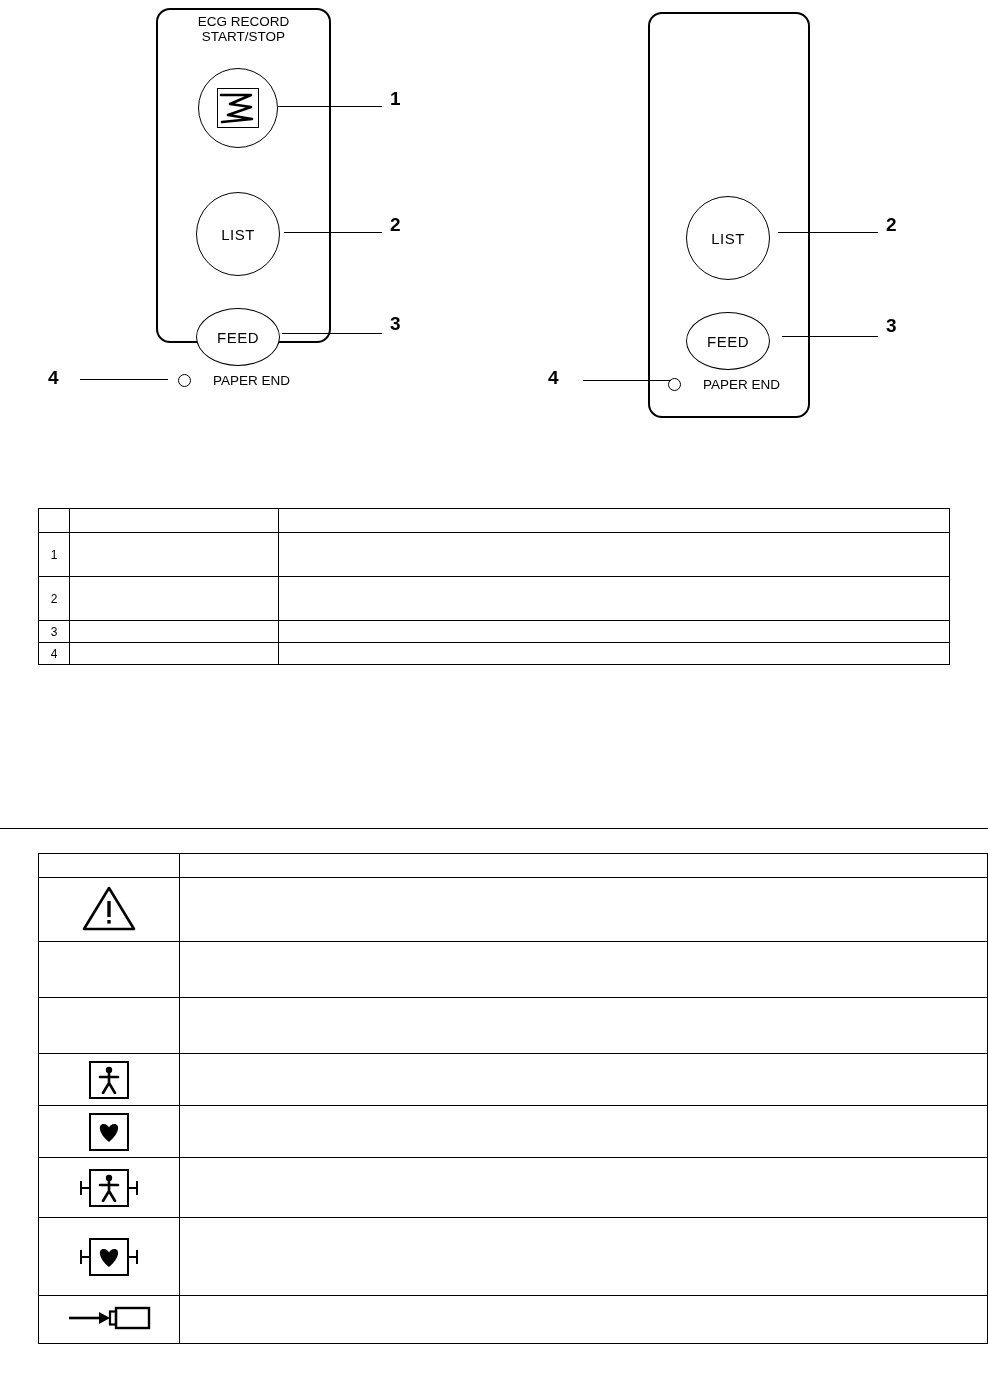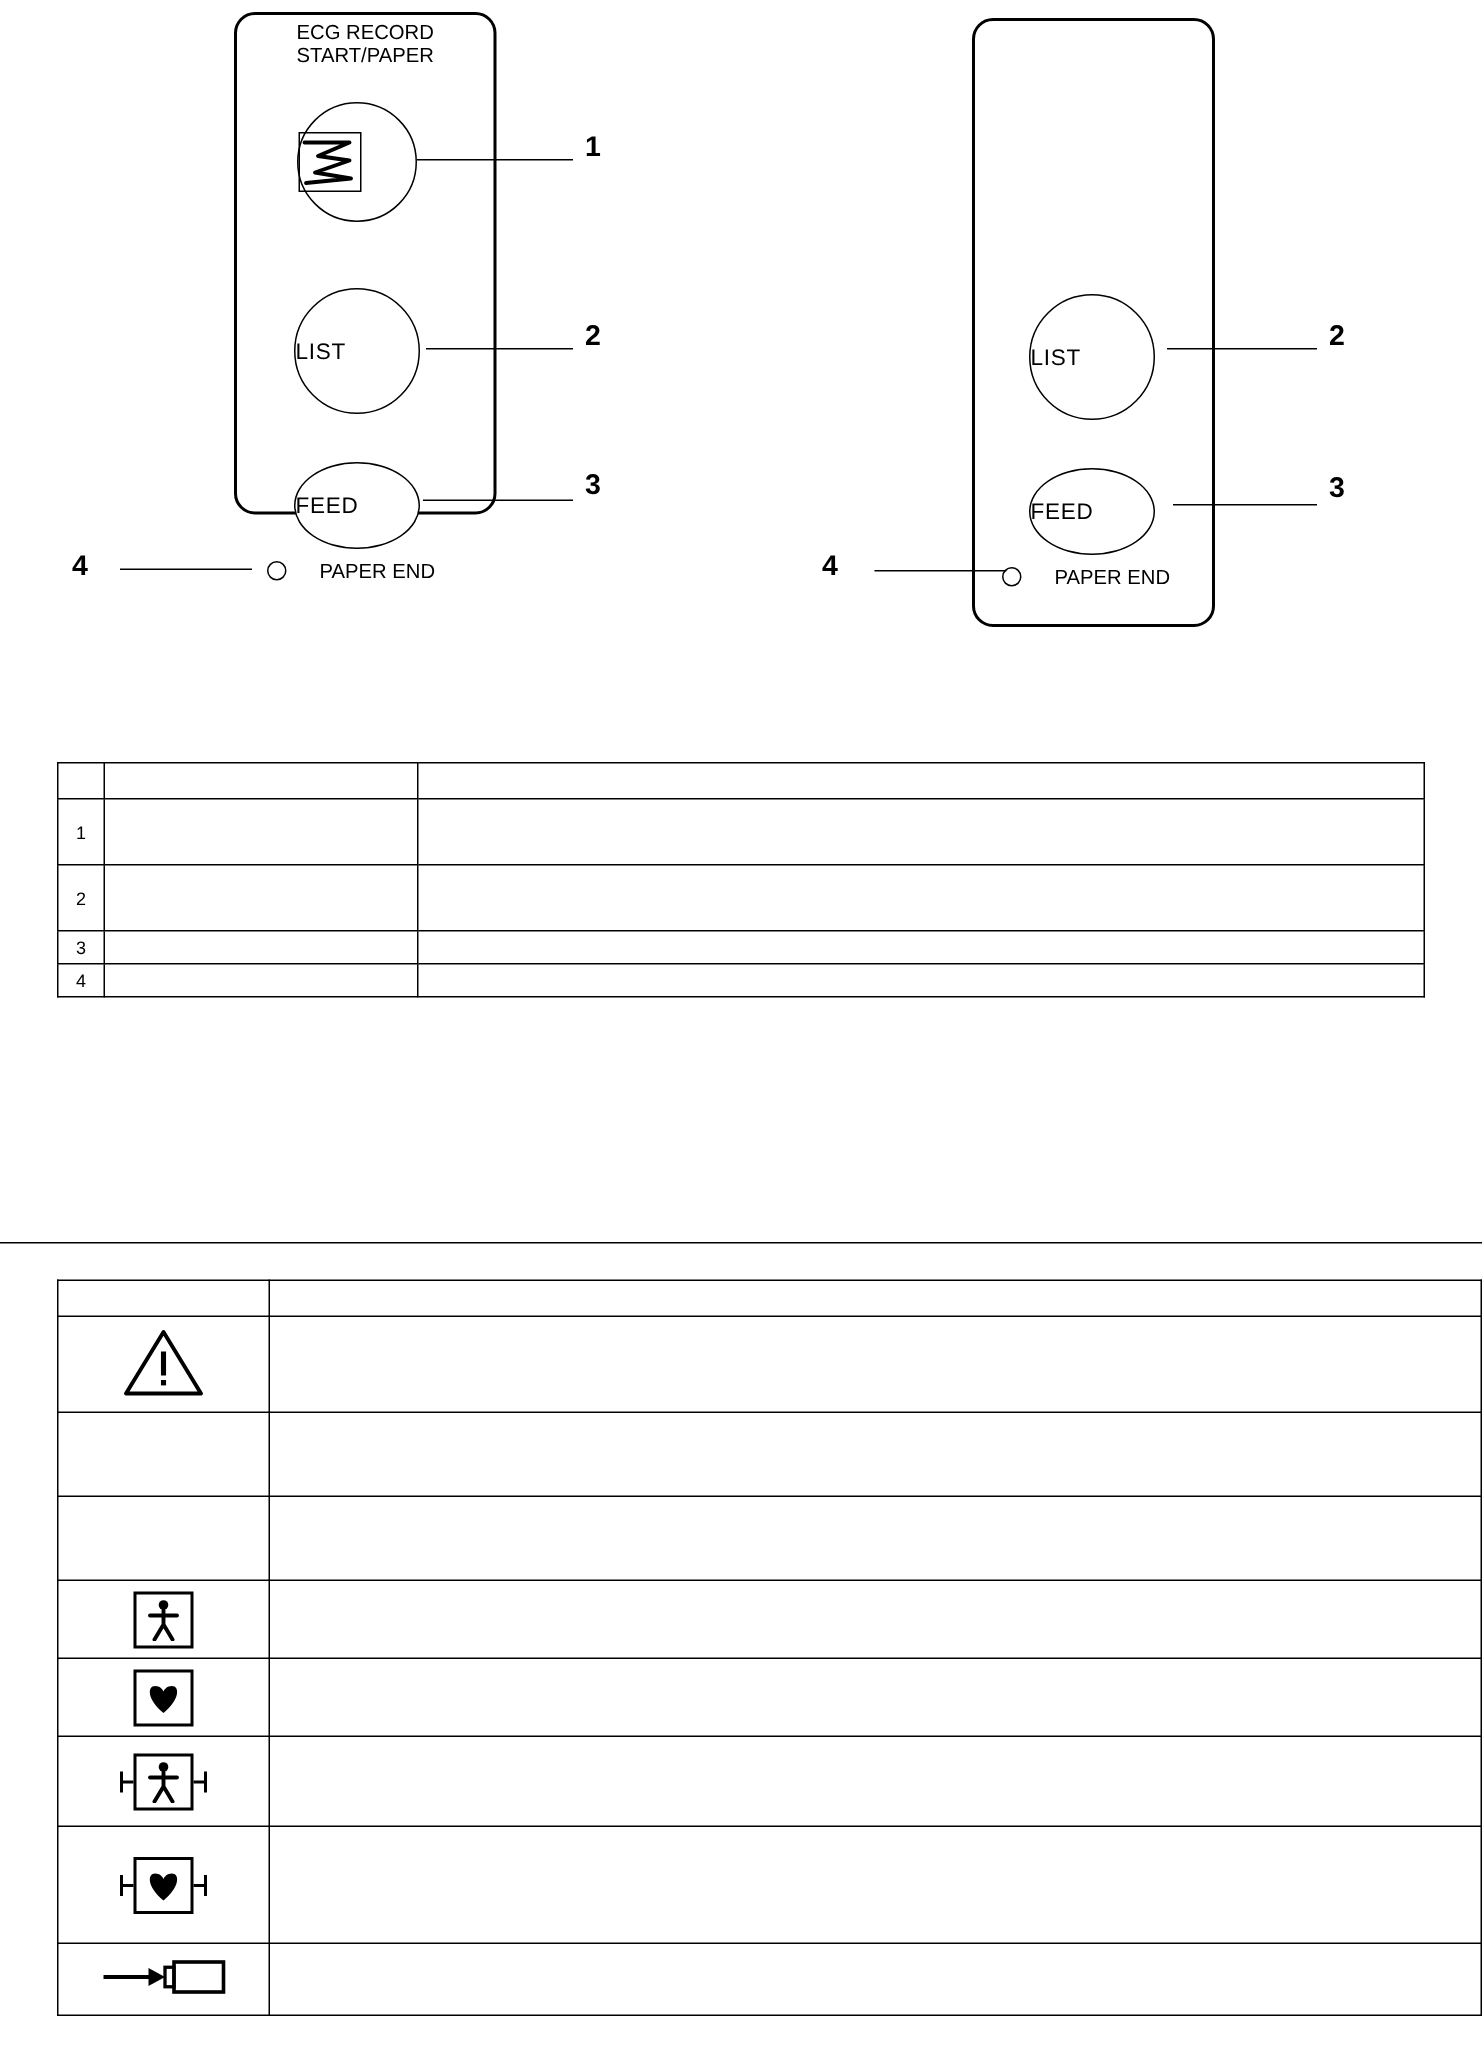--- a/index.html
+++ b/index.html
@@ -60,20 +60,21 @@
   }
 
   .btn-round {
     position: absolute;
     border: 1.6px solid #000;
     border-radius: 50%;
     background: #fff;
     box-sizing: border-box;
     display: flex;
     align-items: center;
+    justify-content: center;
     font-size: 15px;
     letter-spacing: 0.5px;
   }
 
   .btn-ecg-l { left: 40px; top: 58px; width: 80px; height: 80px; }
   .btn-list-l { left: 38px; top: 182px; width: 84px; height: 84px; }
   .btn-feed-l { left: 38px; top: 298px; width: 84px; height: 58px; }
 
   .btn-list-r { left: 36px; top: 182px; width: 84px; height: 84px; }
   .btn-feed-r { left: 36px; top: 298px; width: 84px; height: 58px; }
@@ -184,21 +185,21 @@
   .sym-tick.right::before { right: 0; }
 </style>
 </head>
 <body>
 
 <div class="diagram-area">
 
   <div class="panel panel-left">
     <div class="panel-title">
       <div>ECG RECORD</div>
-      <div>START/PAPER</div>
+      <div>START/STOP</div>
     </div>
 
     <div class="btn-round btn-ecg-l">
       <span class="ecg-icon-box">
         <svg width="40" height="38" viewBox="0 0 40 38">
           <path d="M3 6 L33 6 L12 15 L33 18 L10 26 L34 30 L4 33" fill="none" stroke="#000" stroke-width="2.6" stroke-linejoin="round" stroke-linecap="round"></path>
         </svg>
       </span>
     </div>
 

